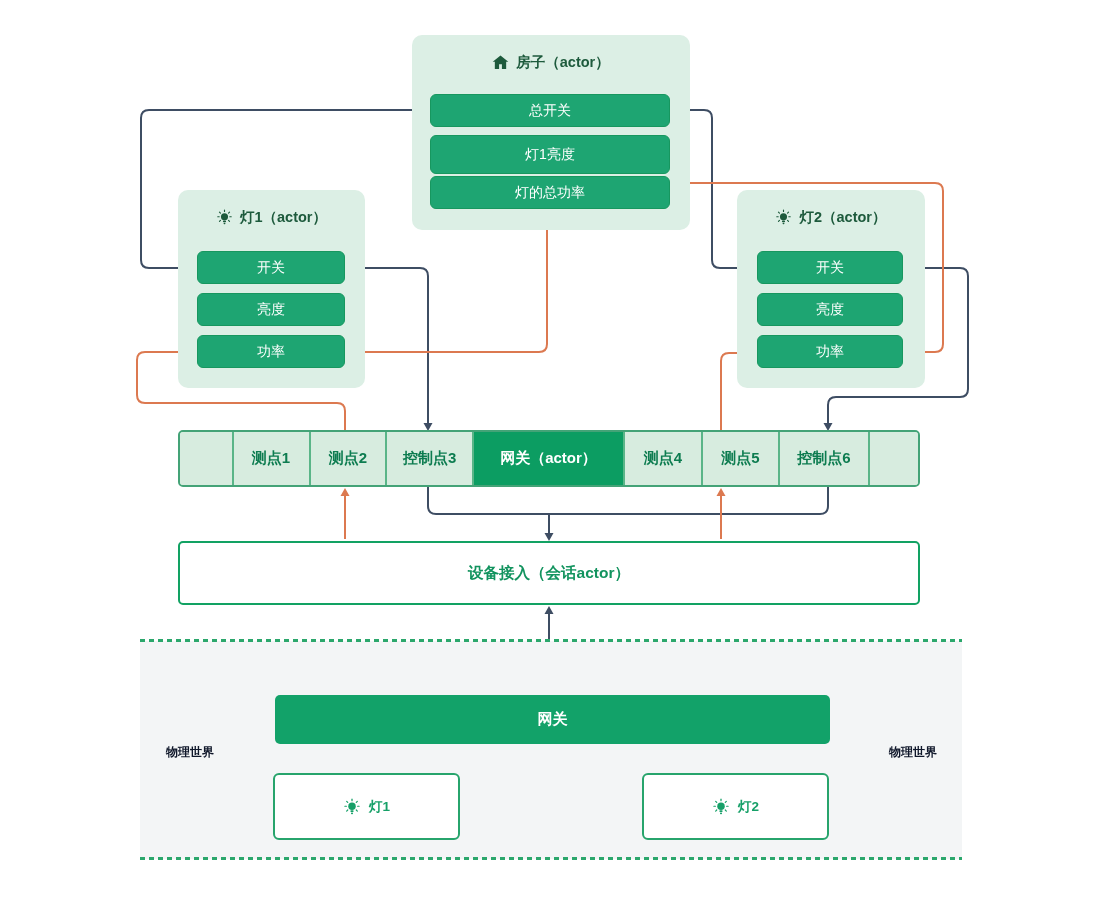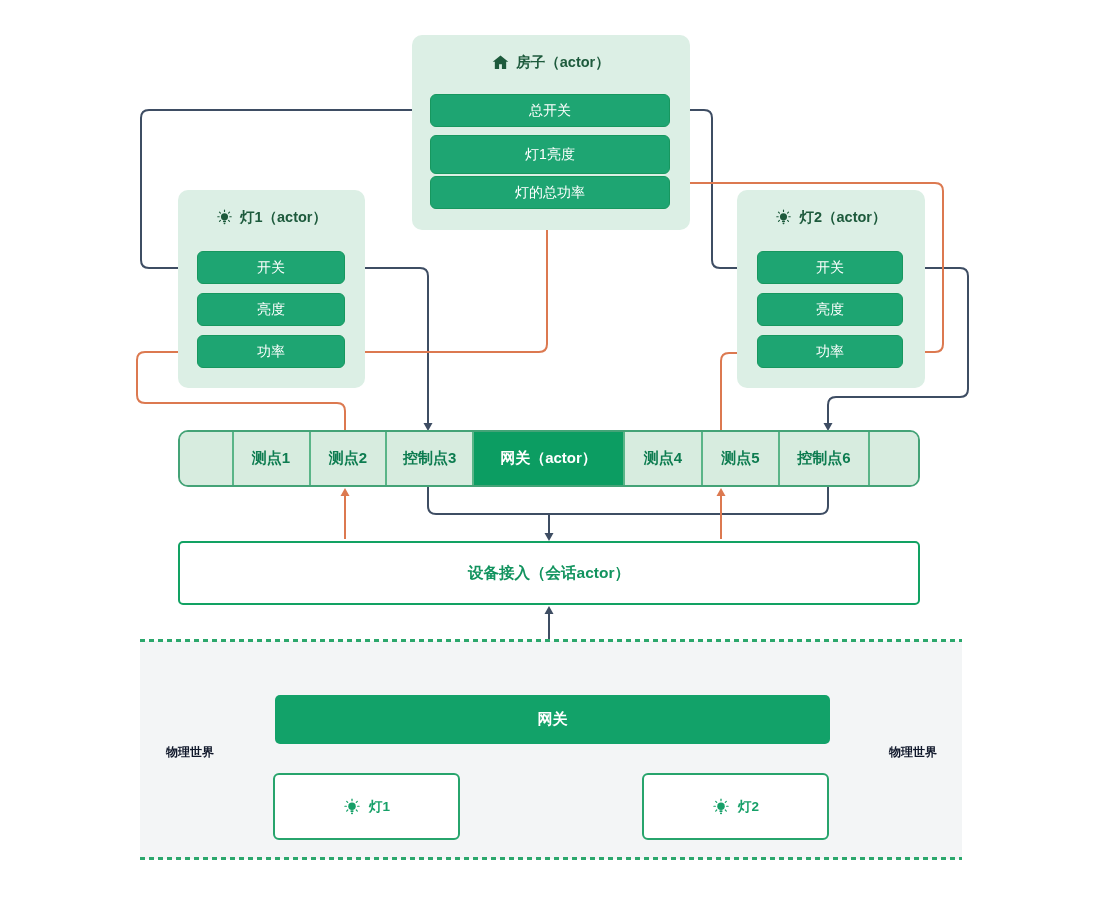--- a/index.html
+++ b/index.html
@@ -10,21 +10,21 @@
   .panel{position:absolute;background:#dcefe5;border-radius:10px;}
   .panel-title{position:absolute;left:0;top:18px;width:100%;display:flex;align-items:center;
     justify-content:center;gap:7px;color:#1d5a3c;font-size:14.5px;font-weight:600;}
   .panel-title .ico{display:inline-flex;color:#1d5a3c;}
 
   .btn{position:absolute;background:#1ea572;border:1px solid #17975f;color:#fff;border-radius:6px;
     display:flex;align-items:center;justify-content:center;font-size:14px;box-sizing:border-box;}
 
   
   .points-bar{position:absolute;left:178px;top:430px;width:742px;height:57px;display:flex;
-    border:2px solid #44a377;border-radius:10px;background:#d7ecdf;box-sizing:border-box;overflow:hidden;}
+    border:2px solid #44a377;border-radius:5px;background:#d7ecdf;box-sizing:border-box;overflow:hidden;}
   .cell{flex-grow:1;flex-basis:0;display:flex;align-items:center;justify-content:center;
     color:#0d7c50;font-weight:700;font-size:15px;border-right:2px solid #5ab588;background:#d7ecdf;}
   .cell:last-child{border-right:none;}
   .cell.primary{background:#0c9d62;color:#ffffff;}
 
   
   .device-access{position:absolute;left:178px;top:541px;width:742px;height:64px;background:#fff;
     border:2px solid #12a263;border-radius:5px;display:flex;align-items:center;justify-content:center;
     color:#12935e;font-weight:700;font-size:15.5px;box-sizing:border-box;}
 

